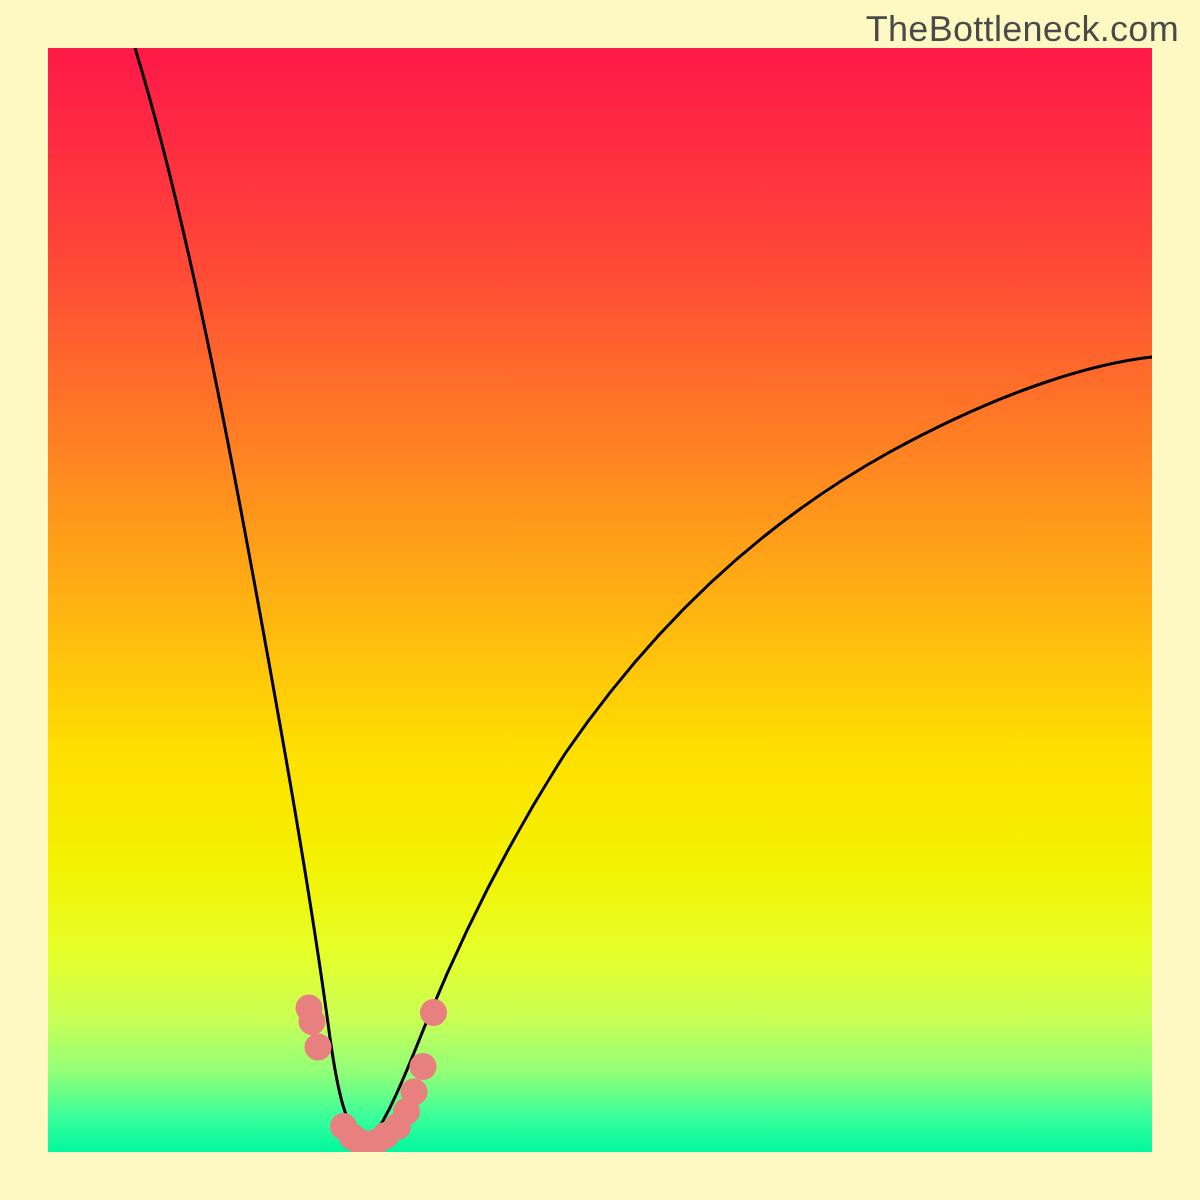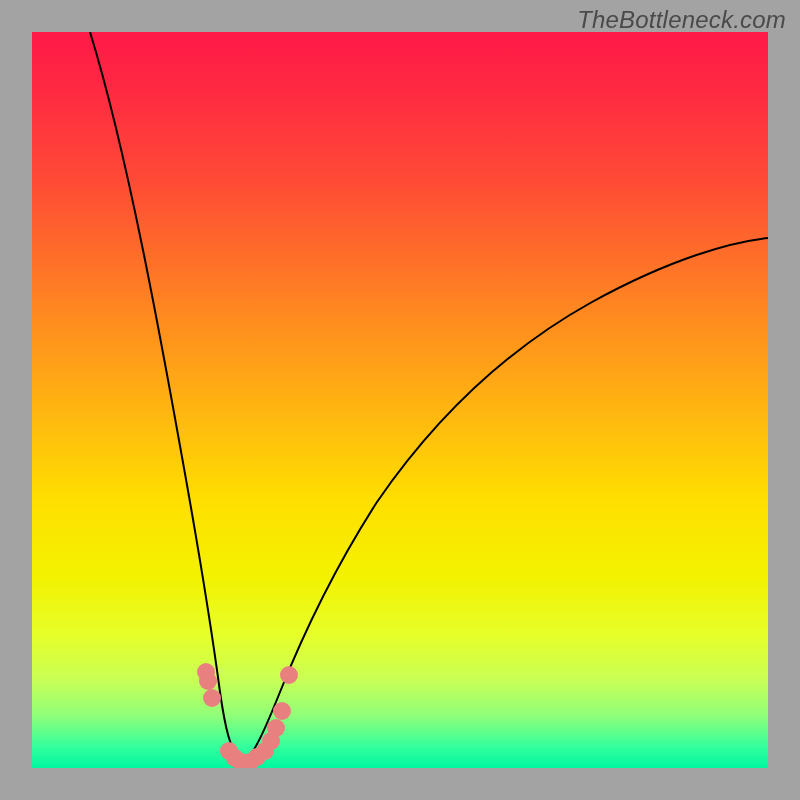--- a/index.html
+++ b/index.html
@@ -7,22 +7,21 @@
     padding: 0;
     width: 800px;
     height: 800px;
     overflow: hidden;
     background: #000;
     font-family: Arial, Helvetica, sans-serif;
   }
   .frame {
     position: absolute;
     inset: 0;
-    background: #a3a3a3;
-    font-style: italic;
+    background: #fef9c3;
   }
   .plot-area {
     position: absolute;
     left: 32px;
     top: 32px;
     width: 736px;
     height: 736px;
     
     background: linear-gradient(
       to bottom,

